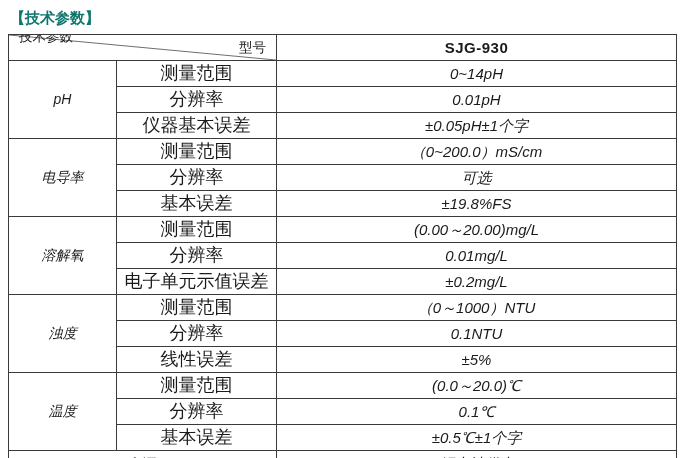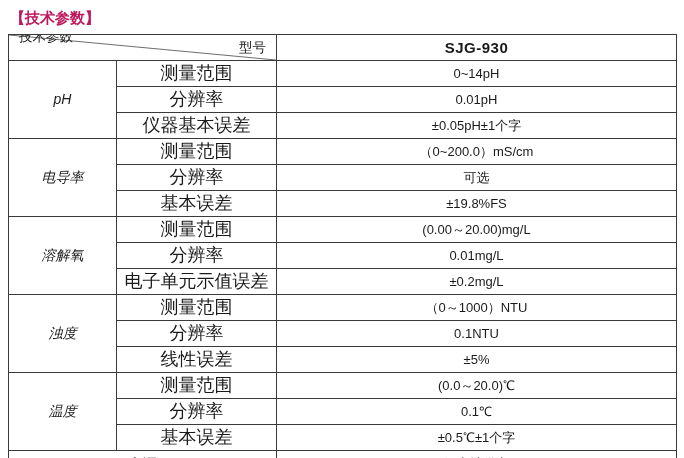--- a/index.html
+++ b/index.html
@@ -17,21 +17,21 @@
   .page {
     width: 684px;
     height: 458px;
     position: relative;
     box-sizing: border-box;
     padding: 6px 8px 0 8px;
   }
   .doc-title {
     font-size: 15px;
     font-weight: bold;
-    color: #be185d;
+    color: #0f766e;
     letter-spacing: 0px;
     margin: 2px 0 6px 2px;
     line-height: 20px;
   }
   table.spec {
     border-collapse: collapse;
     width: 668px;
     table-layout: fixed;
     font-size: 13.5px;
   }
@@ -75,21 +75,22 @@
   td.model-name {
     font-weight: bold;
     font-size: 15px;
     letter-spacing: 0.5px;
   }
   td.cat {
     font-size: 14px;
     font-style: italic;
   }
   td.val {
-    font-size: 13px;
+    font-size: 15px;
+    font-style: italic;
   }
   td.param {
     font-size: 18px;
   }
   td.wide-label {
     font-size: 13.5px;
   }
 </style>
 </head>
 <body>

